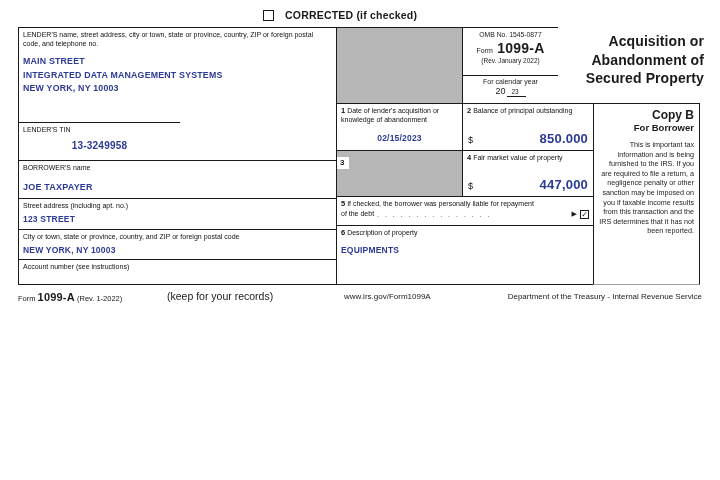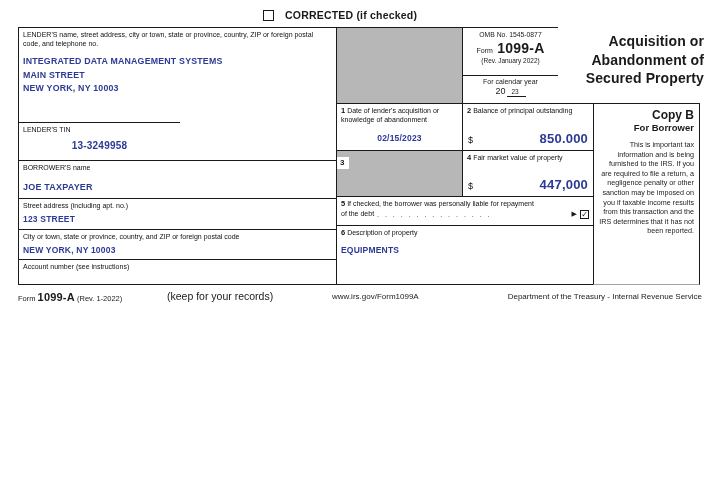--- a/index.html
+++ b/index.html
@@ -75,21 +75,21 @@
     border-bottom:1px solid #a3a3a3;text-align:right;padding:4px 5px;}
   .copyb .cb{font-size:12px;font-weight:700;line-height:14px;}
   .copyb .fb{font-size:9.5px;font-weight:700;line-height:12px;}
   .copyb .notice{margin-top:6px;font-size:7.2px;line-height:9.6px;color:#222;}
 
   
   .footer{position:absolute;left:0;top:289px;width:720px;height:16px;padding-left:30px;}
   .f-form{position:absolute;left:18px;top:2px;font-size:7.5px;}
   .f-form .fnum{font-size:11px;font-weight:700;letter-spacing:.2px;}
   .f-keep{position:absolute;left:167px;top:1px;font-size:10.5px;}
-  .f-url{position:absolute;left:332px;top:3px;font-size:8px;}
+  .f-url{position:absolute;left:344px;top:3px;font-size:8px;}
   .f-dept{position:absolute;left:470px;top:3px;width:232px;text-align:right;font-size:8px;}
 </style>
 </head>
 <body>
 
 <div class="page">
 
   <div class="corrected">
     <span class="cbx"></span>
     <span class="txt">CORRECTED (if checked)</span>
@@ -99,22 +99,22 @@
     <div>Acquisition or</div>
     <div>Abandonment of</div>
     <div>Secured Property</div>
   </div>
 
   <div class="form">
 
     <div class="cell lender-block">
       <div class="lbl">LENDER'S name, street address, city or town, state or province, country, ZIP or foreign postal code, and telephone no.</div>
       <div class="val">
+        <div>MAIN STREET</div>
         <div>INTEGRATED DATA MANAGEMENT SYSTEMS</div>
-        <div>MAIN STREET</div>
         <div>NEW YORK, NY 10003</div>
       </div>
     </div>
 
     <div class="cell graytop gray"></div>
 
     <div class="cell ombbox">
       <div class="omb-top">
         <div class="omb-no">OMB No. 1545-0877</div>
         <div class="omb-form-line">

